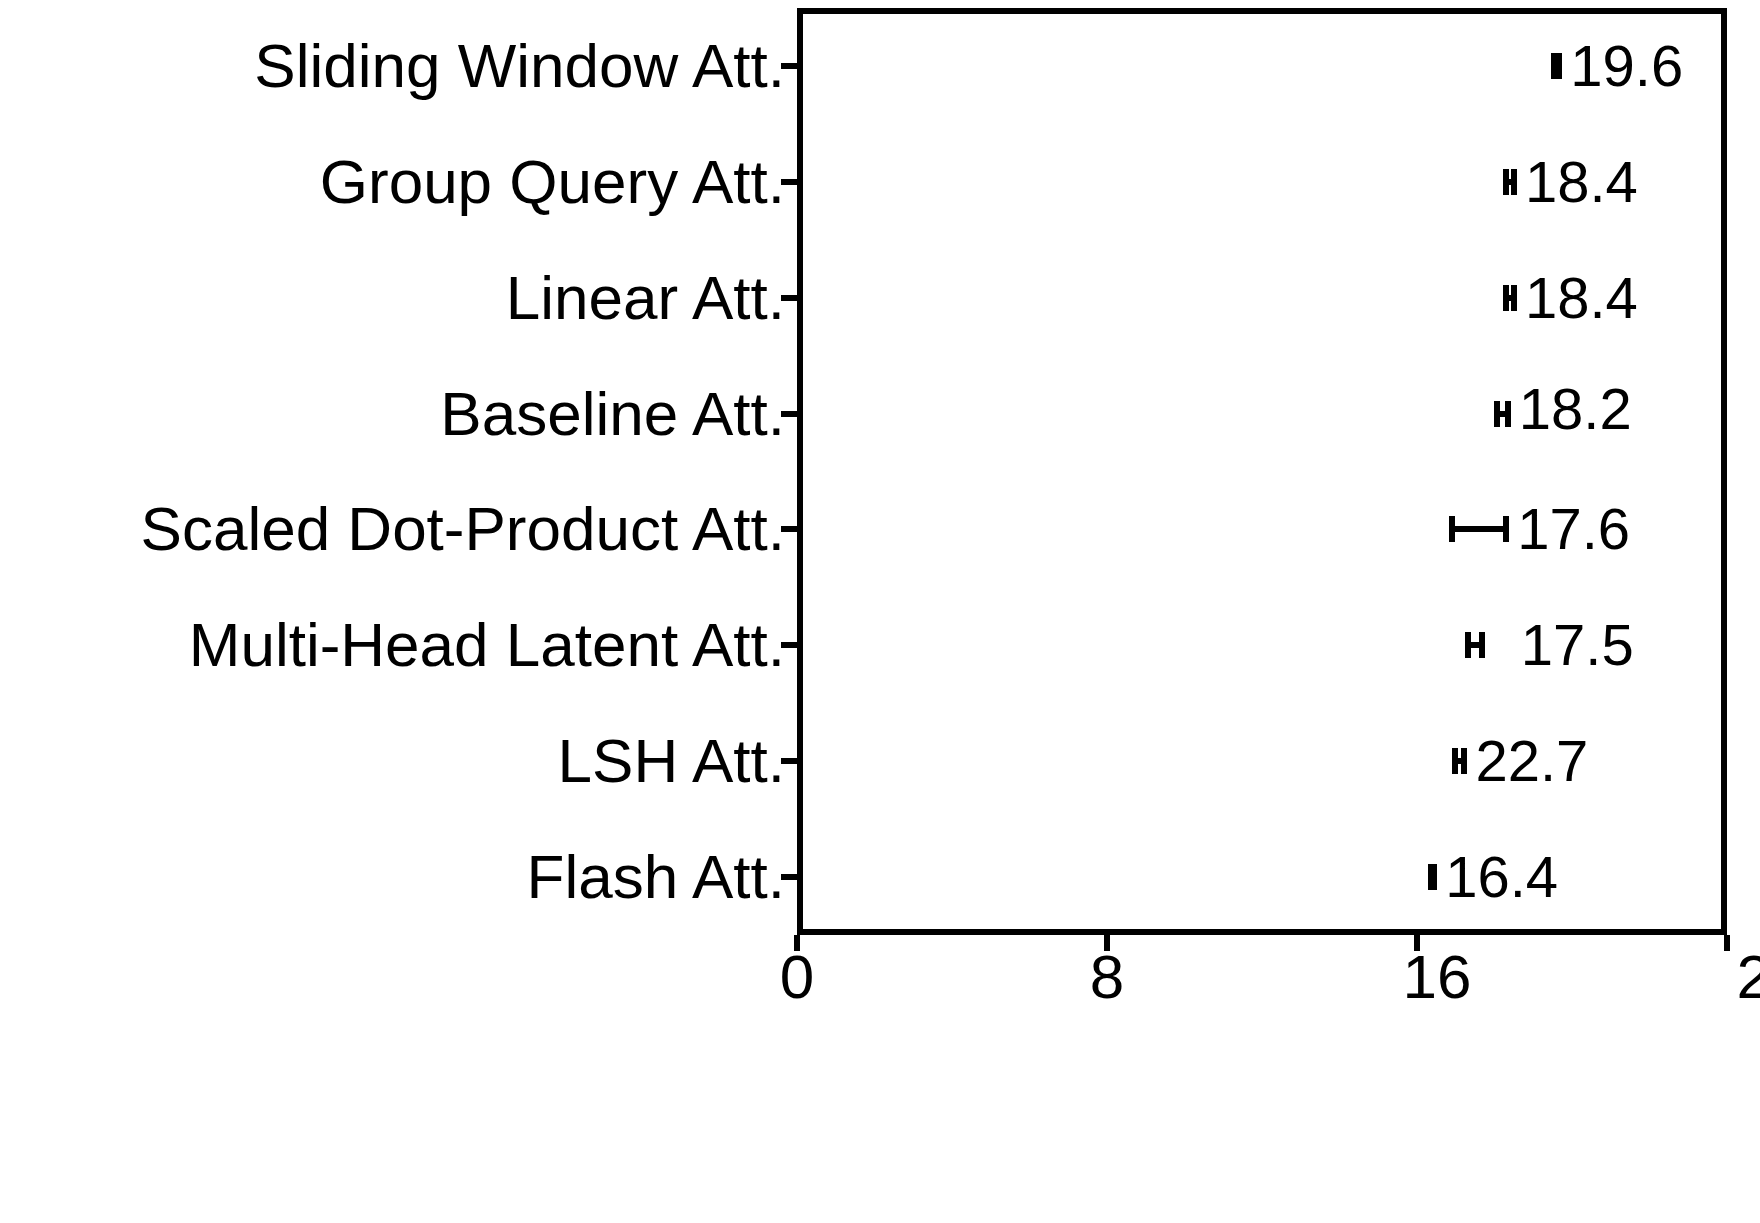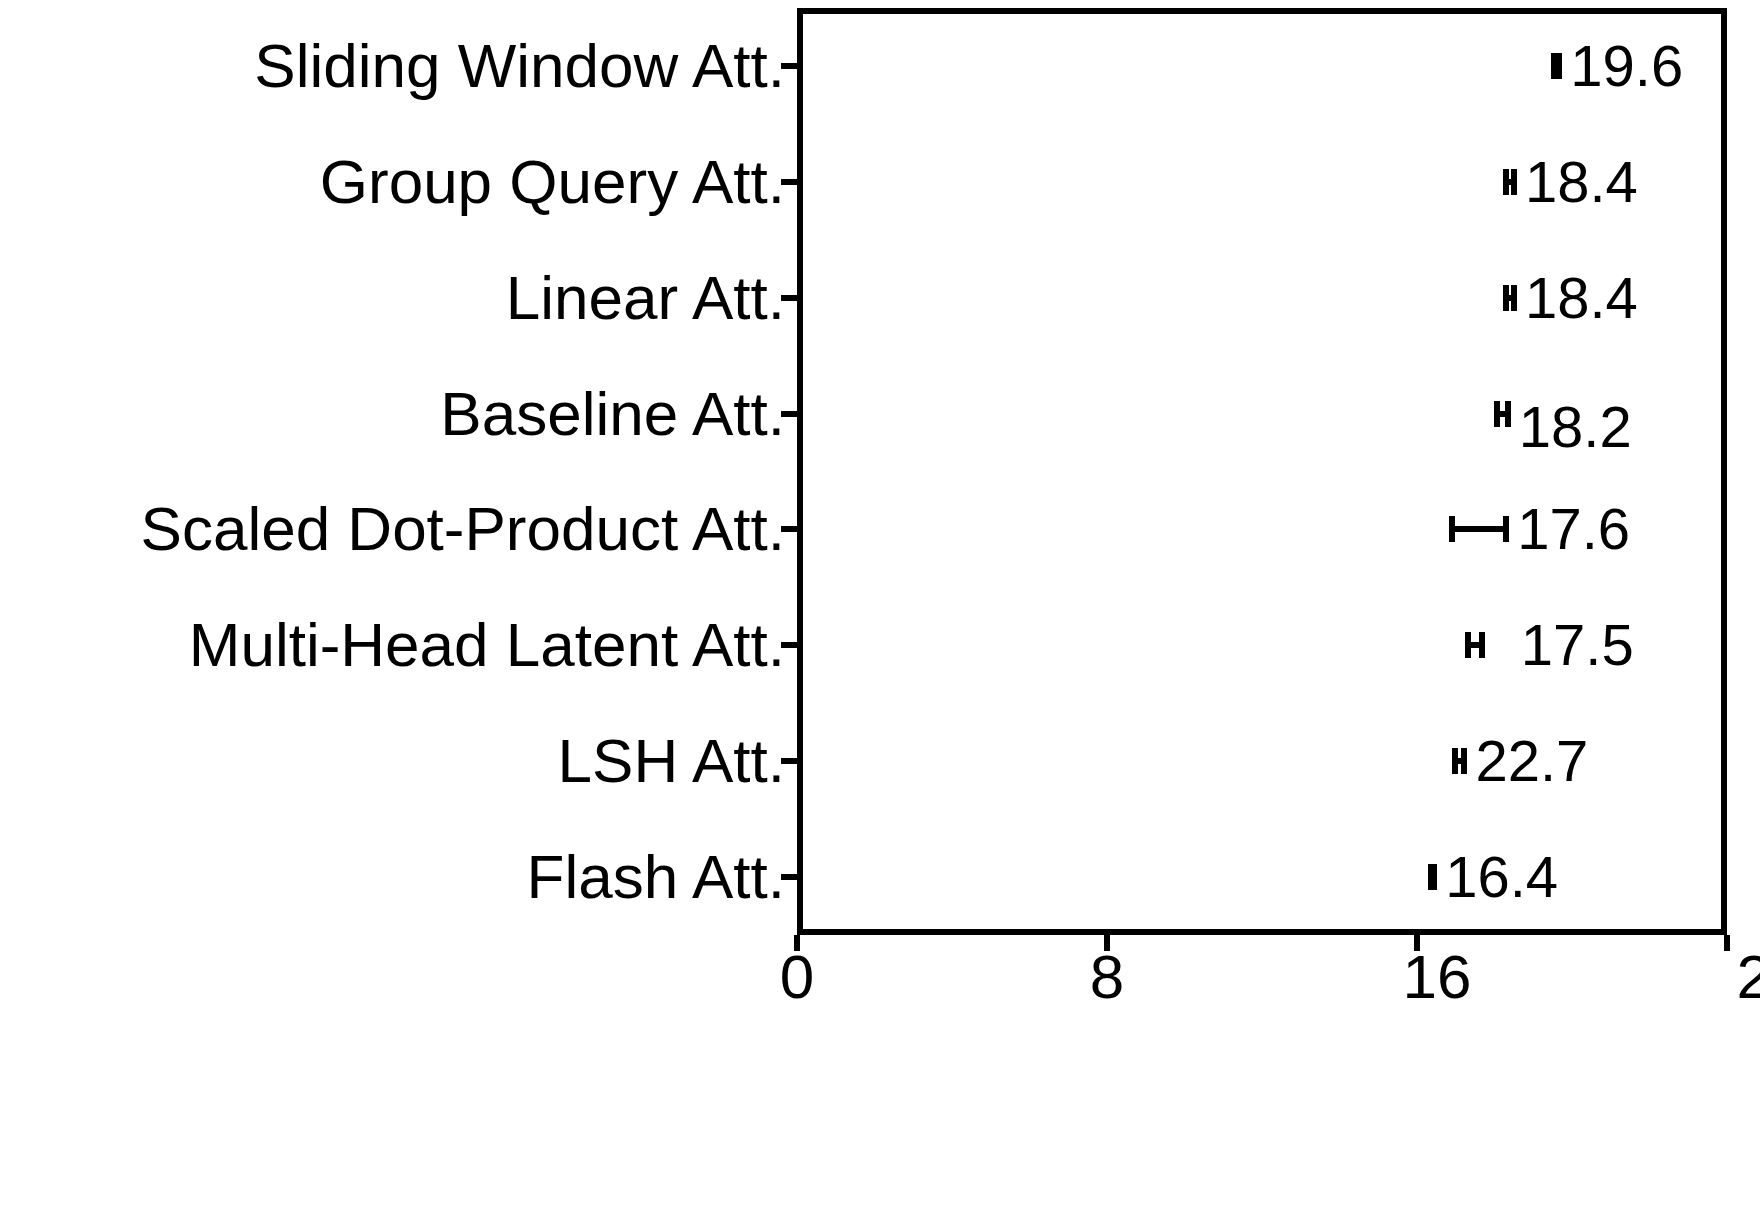--- a/index.html
+++ b/index.html
@@ -139,21 +139,21 @@
       <div class="cat-label" style="right: 975px; top: 413.562px; left: 0px; padding-left: 28px;">Baseline Att.</div>
       <div class="cat-label" style="right: 975px; top: 529.438px; left: 0px;">Scaled Dot-Product Att.</div>
       <div class="cat-label" style="right: 975px; top: 645.312px; left: 0px; text-align: right;">Multi-Head Latent Att.</div>
       <div class="cat-label" style="right: 975px; top: 761.188px; left: 0px;">LSH Att.</div>
       <div class="cat-label" style="right: 975px; top: 877.062px; left: 16px;">Flash Att.</div>
     </div>
   <div id="values-layer">
       <div class="value-label" style="left: 1570.31px; top: 65.9375px;">19.6</div>
       <div class="value-label" style="left: 1524.97px; top: 181.812px;">18.4</div>
       <div class="value-label" style="left: 1524.97px; top: 297.688px;">18.4</div>
-      <div class="value-label" style="left: 1518.78px; top: 427px;">18.2</div>
+      <div class="value-label" style="left: 1518.78px; top: 409px;">18.2</div>
       <div class="value-label" style="left: 1517.22px; top: 529.438px;">17.6</div>
       <div class="value-label" style="left: 1492.81px; top: 645.312px; margin-left: 28px;">17.5</div>
       <div class="value-label" style="left: 1475.38px; top: 761.188px;">22.7</div>
       <div class="value-label" style="left: 1445.15px; top: 877.062px;">16.4</div>
     </div>
   <div id="xaxis-layer">
       <div class="ytick-mark" style="left: 781px; top: 62.9375px;"></div>
       <div class="ytick-mark" style="left: 781px; top: 178.812px;"></div>
       <div class="ytick-mark" style="left: 781px; top: 294.688px;"></div>
       <div class="ytick-mark" style="left: 781px; top: 410.562px;"></div>

